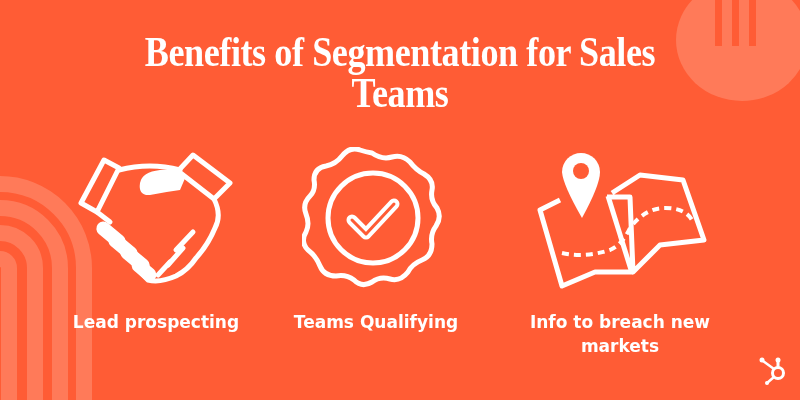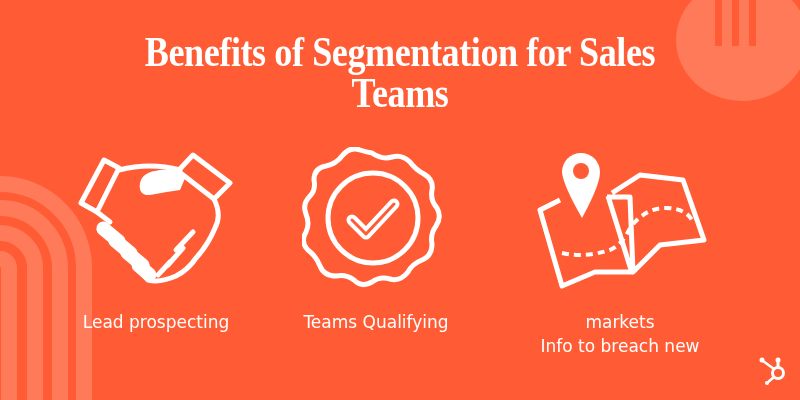--- a/index.html
+++ b/index.html
@@ -24,20 +24,21 @@
     .title-line { display: block; transform: scaleX(0.86); transform-origin: 50% 50%; white-space: nowrap; }
     .icon { position: absolute; }
     .label {
       position: absolute;
       color: #ffffff;
       font-family: "DejaVu Sans", sans-serif;
       font-size: 17px;
       line-height: 24px;
       text-align: center;
       white-space: nowrap;
+      font-weight: bold;
     }
     .logo { position: absolute; left: 756px; top: 354px; width: 34px; height: 34px; }
   </style>
 </head>
 <body>
 
 <svg class="deco" viewBox="0 0 800 400" xmlns="http://www.w3.org/2000/svg">
 
   <g>
     <ellipse cx="742" cy="40" rx="66" ry="61" fill="#FF7A59"></ellipse>
@@ -112,22 +113,22 @@
 
   <path d="M 562 253 Q 585 258 610 250 Q 622 245 630 228 Q 645 208 665 208 Q 685 208 692 220" fill="none" stroke="#ffffff" stroke-width="4" stroke-dasharray="7 5"></path>
 
   <path d="M 581 153 A 19 19 0 0 1 600 172 Q 600 185 582 218 Q 563 185 562 172 A 19 19 0 0 1 581 153 Z" fill="#ffffff"></path>
   <circle cx="581" cy="171" r="8" fill="#FF5C35"></circle>
 </svg>
 
 <div class="label" style="left:56px;top:310px;width:200px;">Lead prospecting</div>
 <div class="label" style="left:276px;top:310px;width:200px;">Teams Qualifying</div>
 <div class="label" style="left:510px;top:310px;width:220px;">
+  <div>Info to breach new</div>
   <div>markets</div>
-  <div>Info to breach new</div>
 </div>
 
 <svg class="logo" viewBox="756 354 34 34" xmlns="http://www.w3.org/2000/svg">
   <g stroke="#ffffff" fill="none" stroke-linecap="round">
     <circle cx="778" cy="373" r="5.5" stroke-width="3"></circle>
     <line x1="778" y1="367" x2="778" y2="361" stroke-width="3"></line>
     <line x1="774" y1="369" x2="763" y2="361" stroke-width="2.5"></line>
     <line x1="774" y1="377" x2="767" y2="383" stroke-width="2.5"></line>
   </g>
   <circle cx="778" cy="360" r="2.5" fill="#ffffff"></circle>

